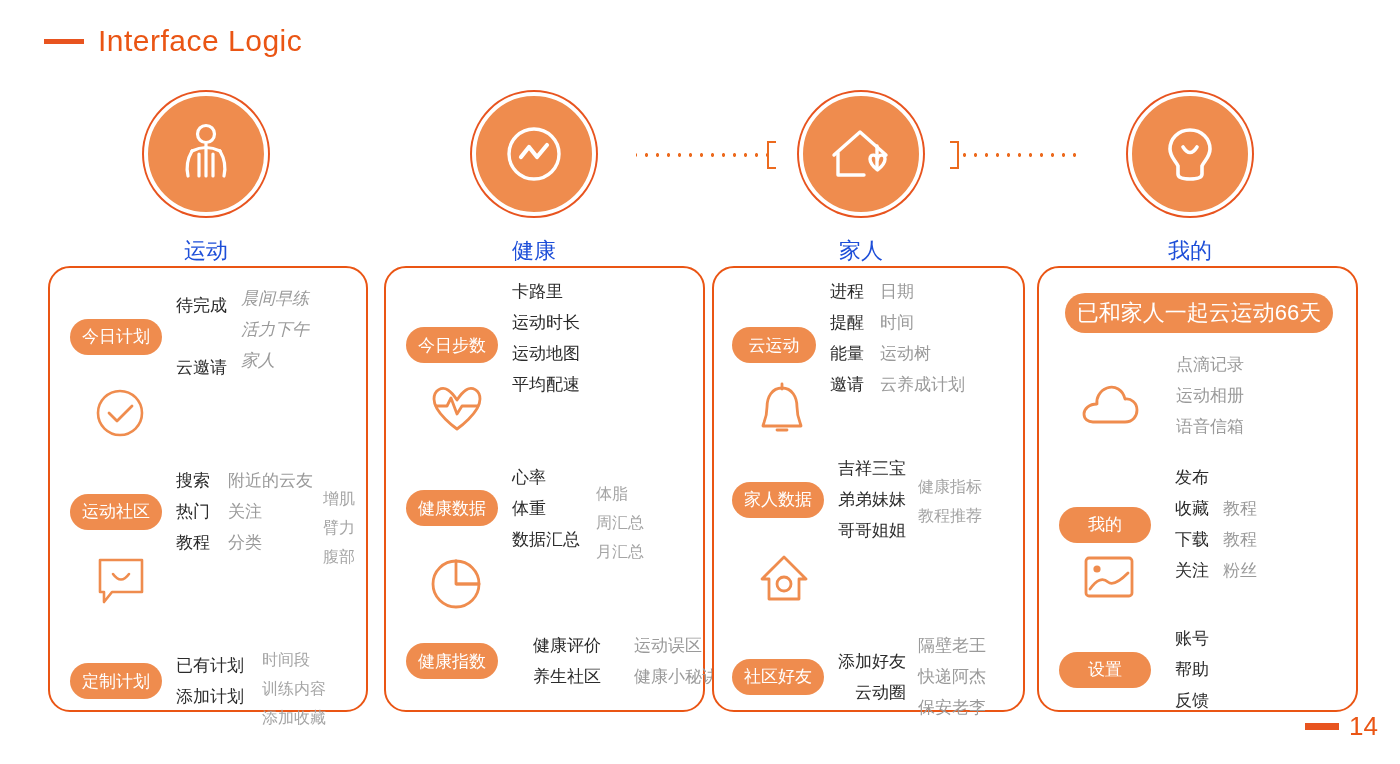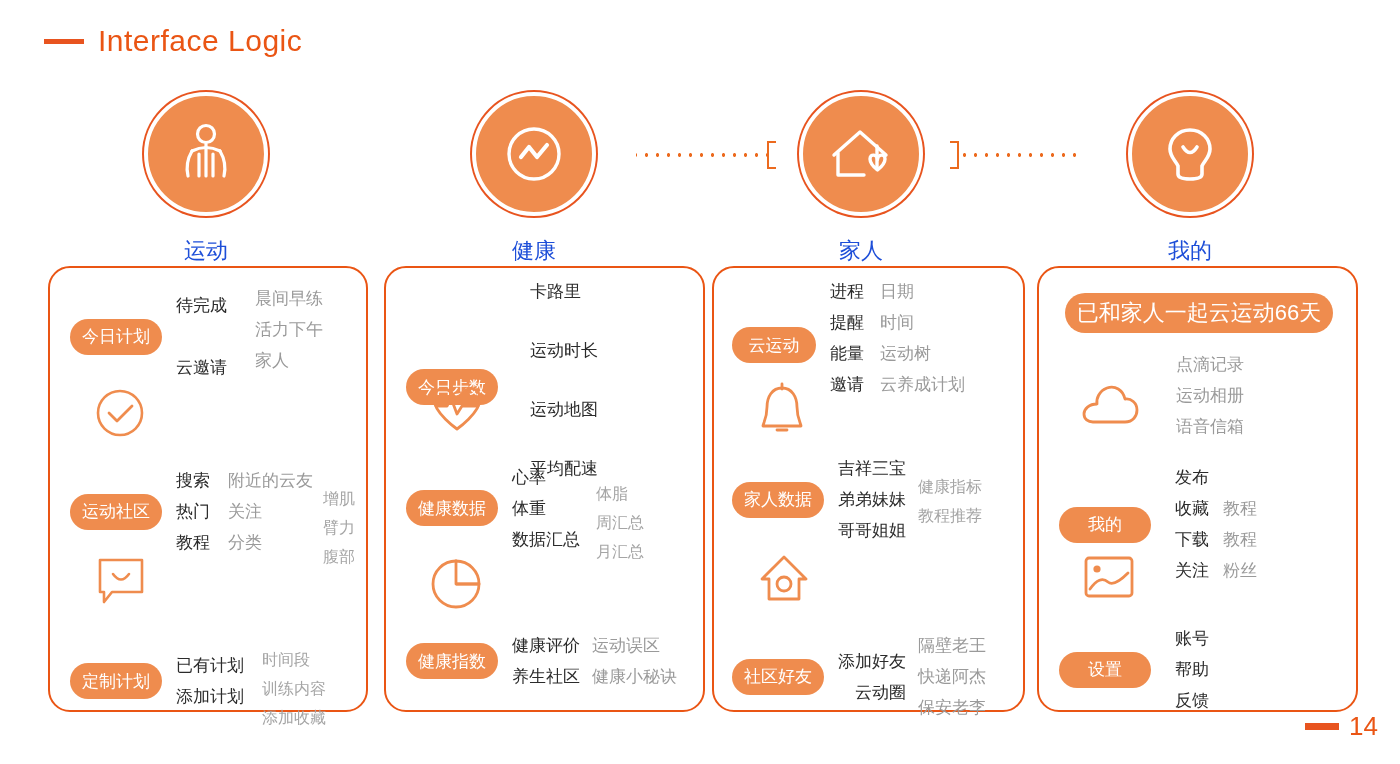--- a/index.html
+++ b/index.html
@@ -129,21 +129,21 @@
   </div>
 
   <div class="card" style="left:48px; width:320px;">
 
     <div class="row" style="left:20px; top:22px;">
       <div class="pill" style="width:92px;">今日计划</div>
       <div class="blk" style="margin-left:14px;">
         <span class="col-l">待完成</span>
         <span class="col-l" style="margin-top:31px;">云邀请</span>
       </div>
-      <div class="blk" style="margin-left:28px; margin-top:-14px;">
+      <div class="blk" style="margin-left:14px; margin-top:-14px;font-style:italic;">
         <span class="col-m">晨间早练</span>
         <span class="col-m">活力下午</span>
         <span class="col-m">家人</span>
       </div>
     </div>
 
     <div class="midicon" style="left:44px; top:119px;">
       <svg width="52" height="52" viewBox="0 0 52 52">
         <circle cx="26" cy="26" r="22" fill="none" stroke="#ef8c4e" stroke-width="2.6"></circle>
         <path d="M15 26 L23 34 L38 19" fill="none" stroke="#ef8c4e" stroke-width="2.8" stroke-linecap="round" stroke-linejoin="round"></path>
@@ -187,21 +187,21 @@
         <span class="col-s">训练内容</span>
         <span class="col-s">添加收藏</span>
       </div>
     </div>
   </div>
 
   <div class="card" style="left:384px; width:321px;">
 
     <div class="row" style="left:20px; top:22px;">
       <div class="pill" style="width:92px;">今日步数</div>
-      <div class="blk" style="margin-left:32px; margin-top:-14px;gap:28px;">
+      <div class="blk" style="margin-left:14px; margin-top:-14px;">
         <span class="col-l">卡路里</span>
         <span class="col-l">运动时长</span>
         <span class="col-l">运动地图</span>
         <span class="col-l">平均配速</span>
       </div>
     </div>
 
     <div class="midicon" style="left:42px; top:113px;">
       <svg width="58" height="54" viewBox="0 0 58 54">
         <path d="M29 48 C29 48 6 32 6 18 C6 9 14 5 20 9 C24 11.5 27 16 29 19 C31 16 34 11.5 38 9 C44 5 52 9 52 18 C52 32 29 48 29 48 Z" fill="none" stroke="#ef8c4e" stroke-width="2.8" stroke-linejoin="round"></path>
@@ -224,21 +224,21 @@
     </div>
 
     <div class="midicon" style="left:42px; top:288px;">
       <svg width="56" height="56" viewBox="0 0 56 56">
         <path d="M28 28 L28 5 A23 23 0 0 1 51 28 Z" fill="none" stroke="#ef8c4e" stroke-width="2.8" stroke-linejoin="round"></path>
         <path d="M28 5 A23 23 0 1 0 51 28" fill="none" stroke="#ef8c4e" stroke-width="2.8" stroke-linecap="round"></path>
         <path d="M28 28 L51 28" fill="none" stroke="#ef8c4e" stroke-width="2.8"></path>
       </svg>
     </div>
 
-    <div class="row" style="left:20px; top:362px;">
+    <div class="row" style="left:20px; top:362px;gap:21px;">
       <div class="pill" style="width:92px;">健康指数</div>
       <div class="blk" style="margin-left:14px;">
         <span class="col-l">健康评价</span>
         <span class="col-l">养生社区</span>
       </div>
       <div class="blk" style="margin-left:12px;">
         <span class="col-m">运动误区</span>
         <span class="col-m">健康小秘诀</span>
       </div>
     </div>

